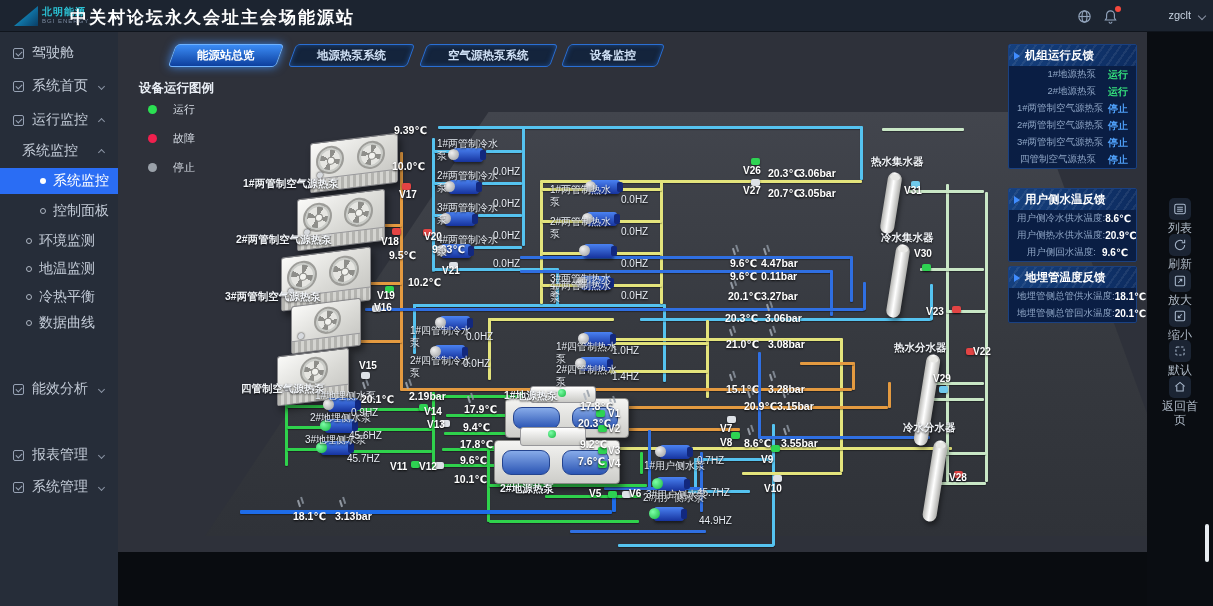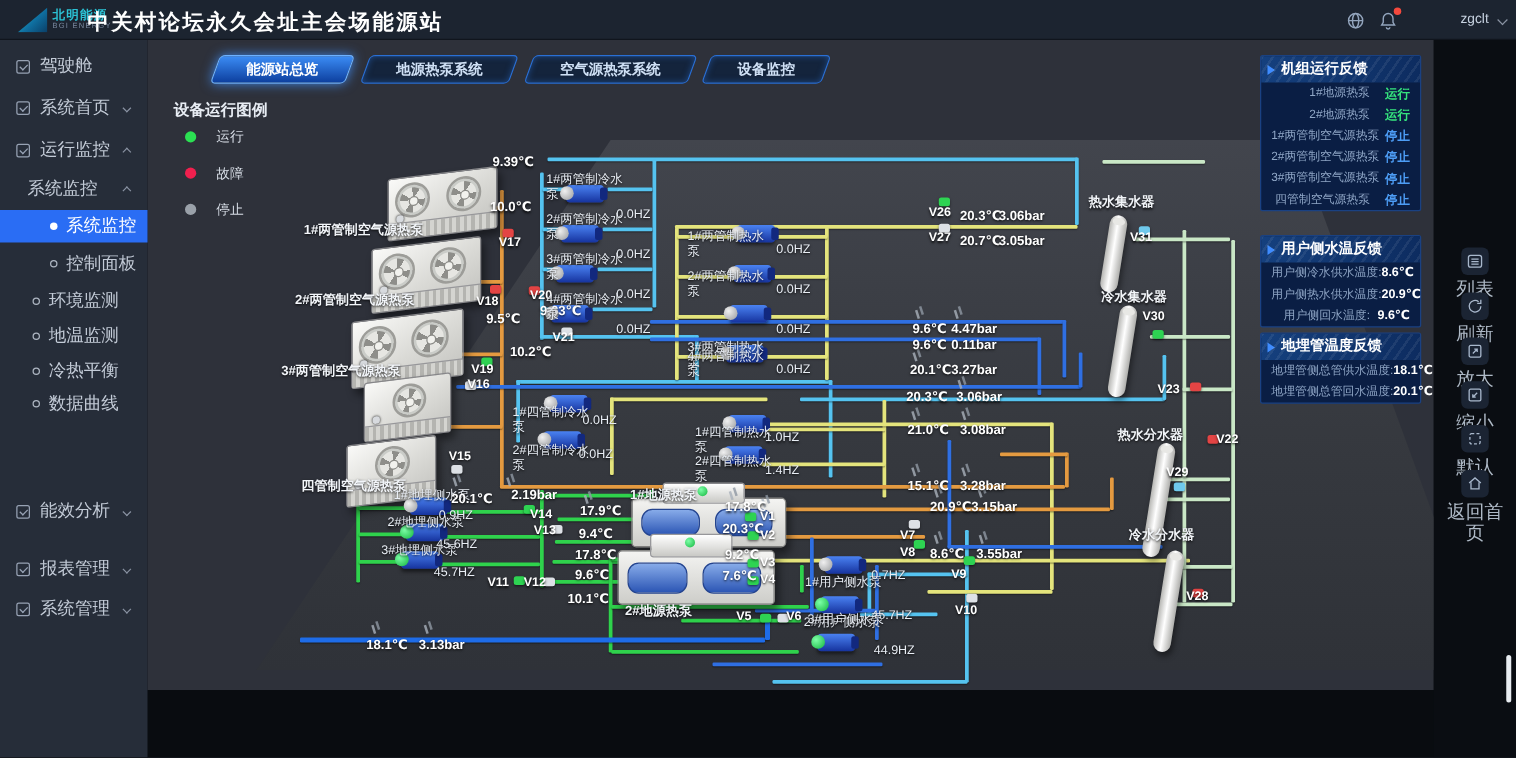--- a/index.html
+++ b/index.html
@@ -61,21 +61,21 @@
   .card-title::after { content:""; position:absolute; inset:0; background:repeating-linear-gradient(125deg,rgba(255,255,255,.07) 0 2px,transparent 2px 7px); }
   .crow { display:flex; align-items:center; height:17px; padding:0 8px; }
   .crow .cl { flex:1; text-align:right; font-size:9.5px; color:#8fa6c6; white-space:nowrap; }
   .crow .cv { width:32px; text-align:right; font-size:10px; font-weight:bold; color:#fff; white-space:nowrap; }
   .cv.run { color:#35e57d; } .cv.stop { color:#4d9df5; }
 
   
   .rb-item { position:absolute; left:0; width:66px; text-align:center; z-index:17; cursor:pointer; }
   .rb-btn { display:inline-flex; align-items:center; justify-content:center; width:22px; height:22px; border-radius:5px; background:#1b2433; color:#a9b8cc; }
   .rb-btn svg { width:14px; height:14px; }
-  .rb-lb { margin-top:2px; font-size:15px; color:#aeb9c6; line-height:1.15; padding:0 10px; }
+  .rb-lb { margin-top:2px; font-size:12px; color:#aeb9c6; line-height:1.15; padding:0 10px; }
   #rb-scroll { position:absolute; left:1205px; top:524px; width:4px; height:38px; border-radius:2px; background:#e8ecf1; z-index:18; }
 
   
   #platform { position:absolute; left:205px; top:112px; width:945px; height:424px; background:linear-gradient(180deg,#42454d,#36393f 55%,#2f3238); clip-path:polygon(30% 0,88% 0,100% 73%,100% 100%,0 100%); filter:drop-shadow(0 7px 0 #1d2026); z-index:2; }
   #diagram { position:absolute; left:0; top:0; width:1213px; height:606px; z-index:3; }
   .pipe { position:absolute; border-radius:1px; box-shadow:0 1px 1px rgba(0,0,0,.35); z-index:2; }
   .vv { position:absolute; width:9px; height:7px; border-radius:2px; box-shadow:0 1px 2px rgba(0,0,0,.55); z-index:4; cursor:pointer; }
   .sens { position:absolute; width:2px; height:7px; background:#a9b1bb; transform:rotate(-18deg); opacity:.8; z-index:3; }
   .sens::after { content:""; position:absolute; left:4px; top:-2px; width:2px; height:7px; background:#8f98a3; }
   .dlb { position:absolute; font-size:10px; color:#e9eef5; white-space:nowrap; text-shadow:0 1px 2px rgba(0,0,0,.85); z-index:5; }
@@ -165,21 +165,21 @@
         <span>地温监测</span>
       </div>
       <div class="sb-row t-sub1" style="top: 252px;">
         <span class="bullet open"></span>
         <span>冷热平衡</span>
       </div>
       <div class="sb-row t-sub1" style="top: 278px;">
         <span class="bullet open"></span>
         <span>数据曲线</span>
       </div>
-      <div class="sb-row t-top" style="top: 344px; margin-top: 20px;">
+      <div class="sb-row t-top" style="top: 344px;">
         <span class="sb-ico"></span>
         <span>能效分析</span>
         <span class="chev down"></span>
       </div>
       <div class="sb-row t-top" style="top: 410px;">
         <span class="sb-ico"></span>
         <span>报表管理</span>
         <span class="chev down"></span>
       </div>
       <div class="sb-row t-top" style="top: 442px;">

